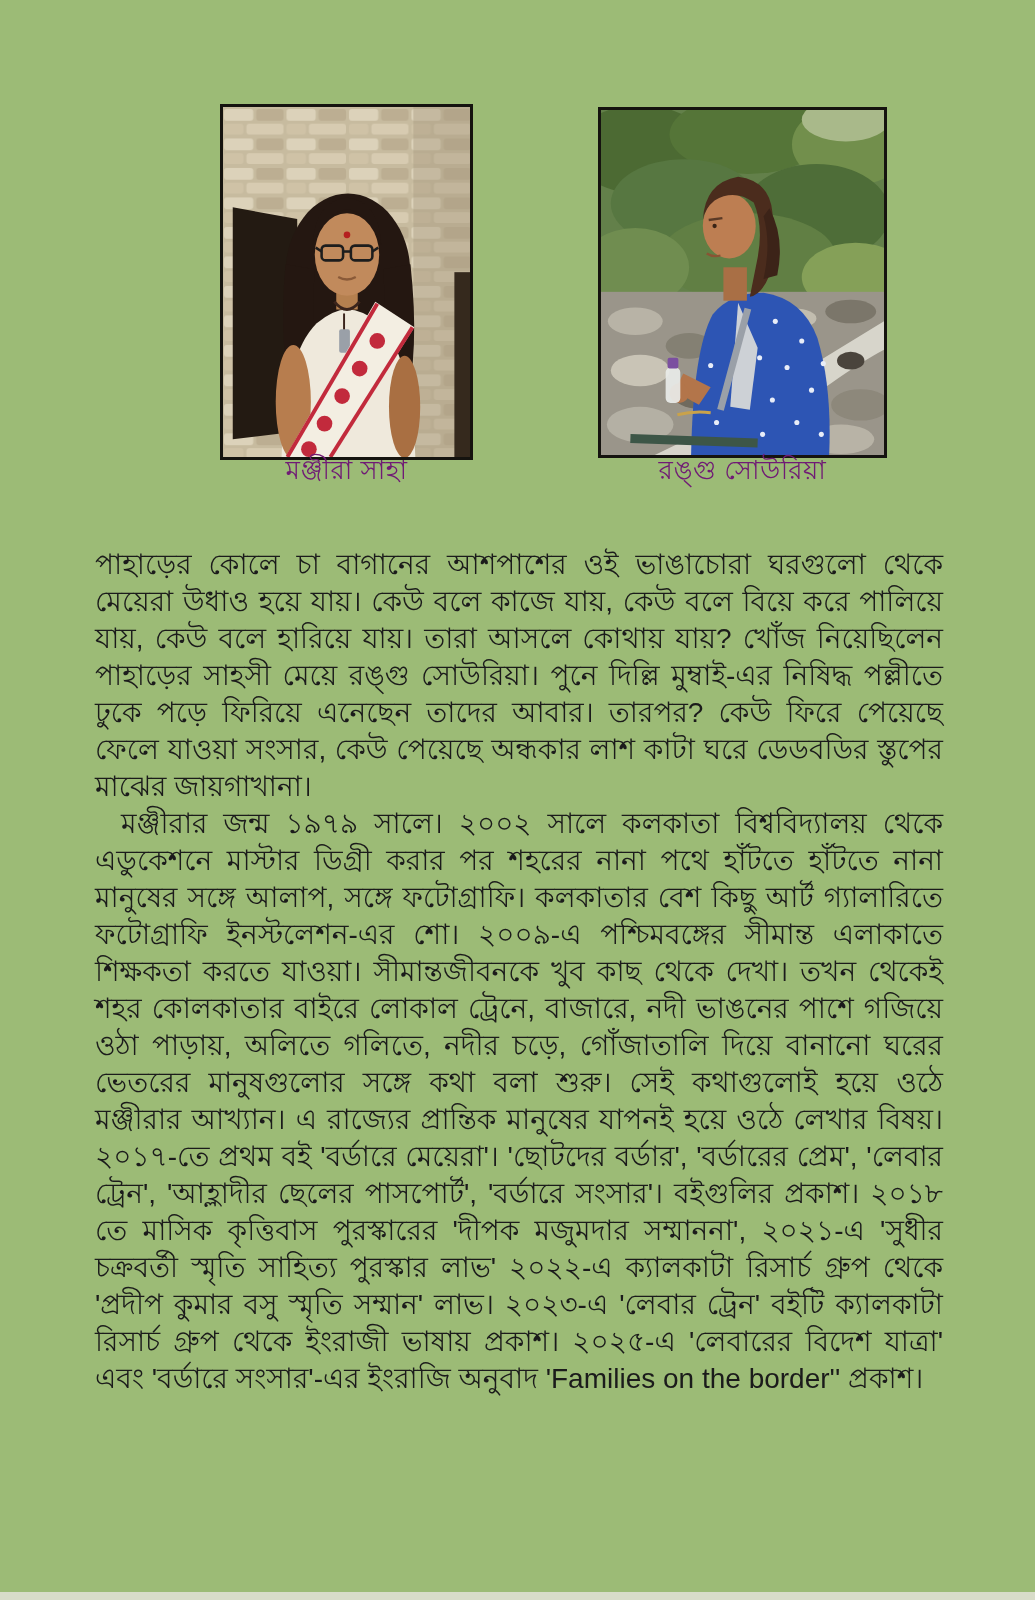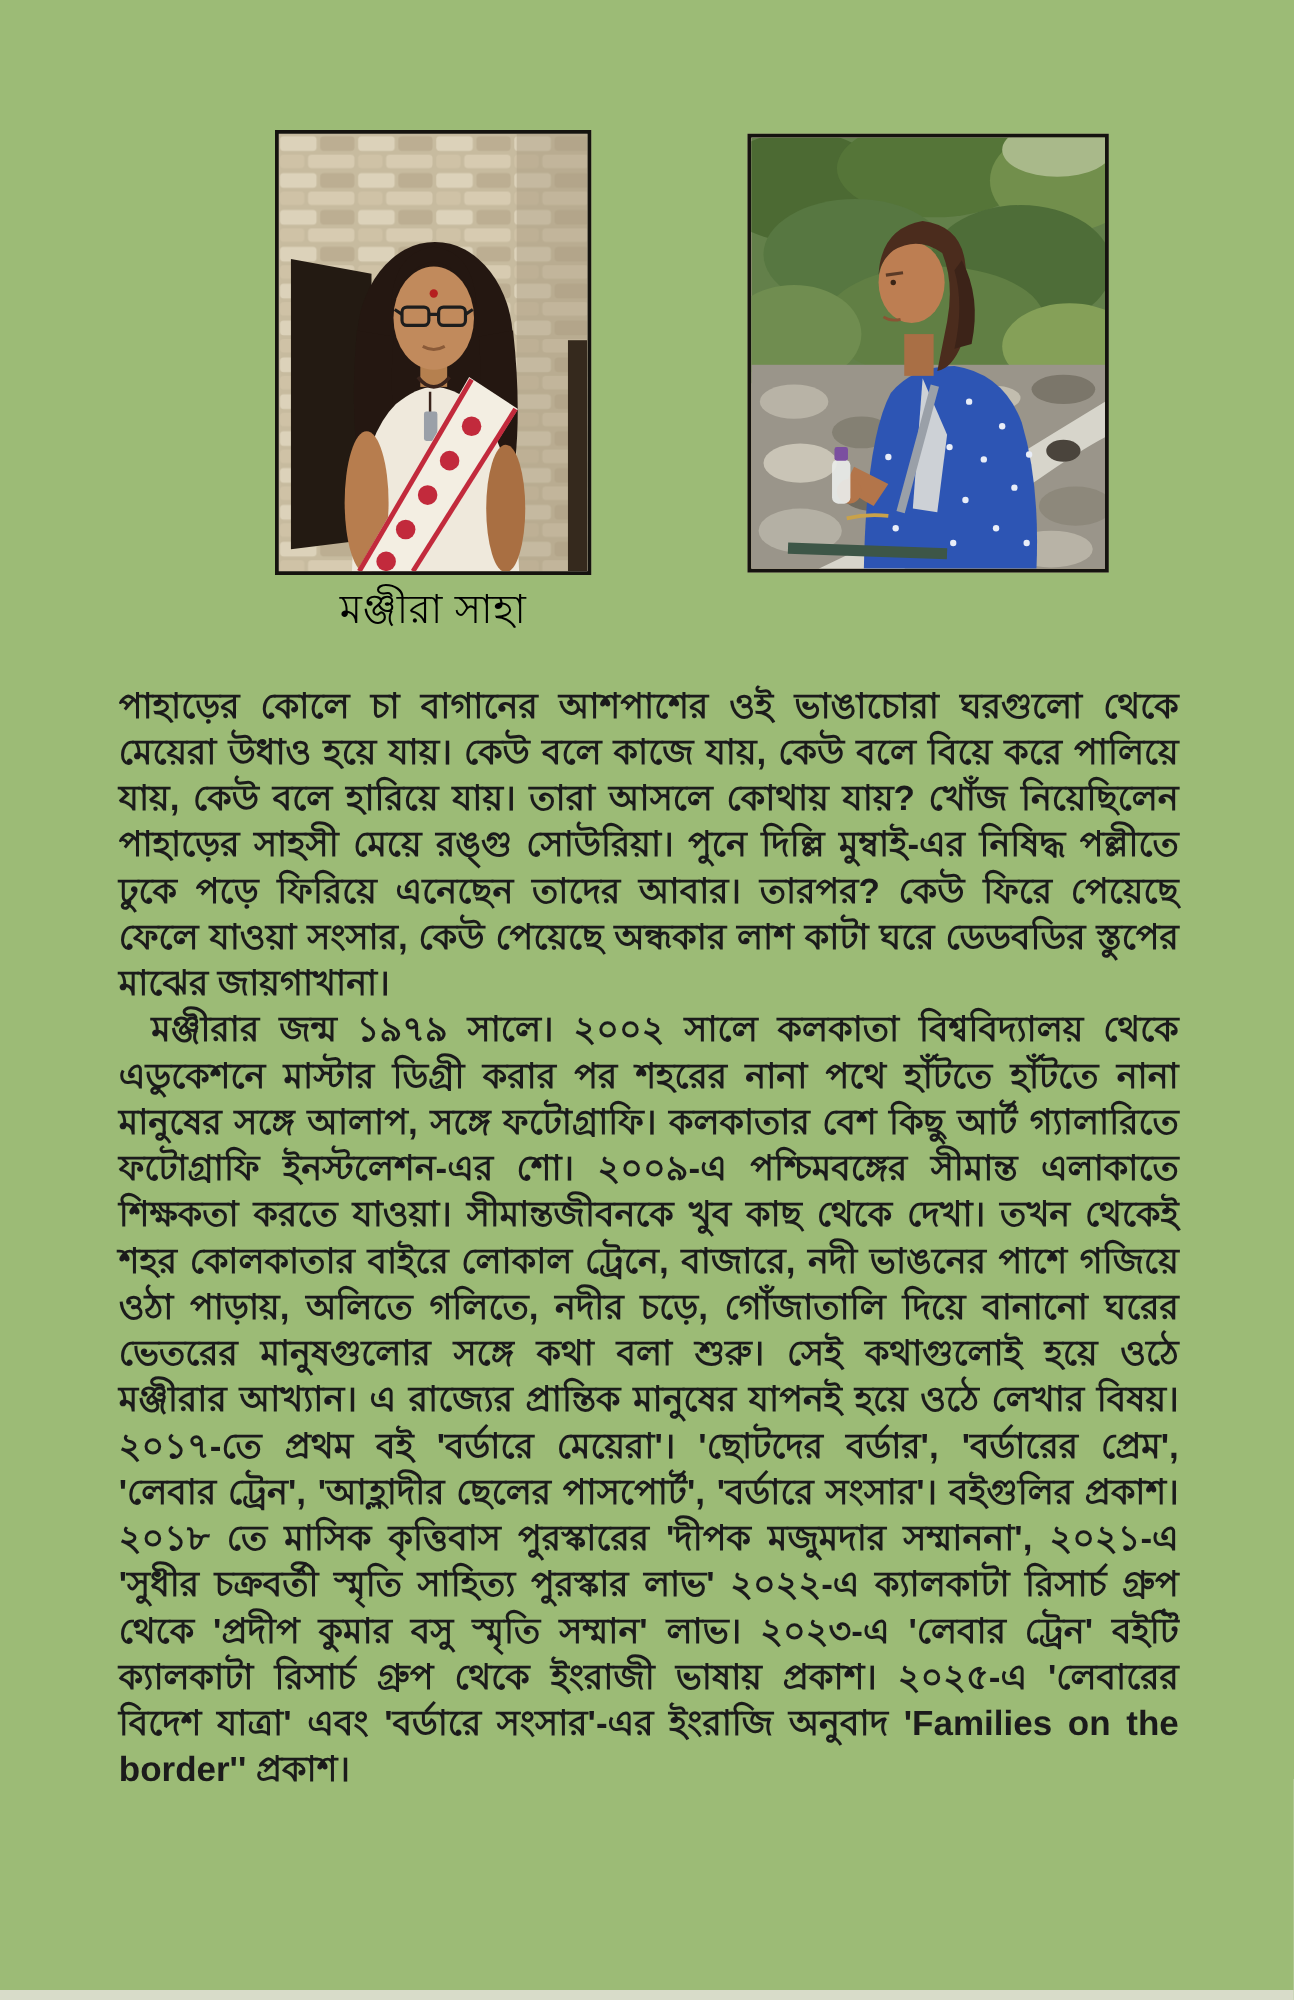--- a/index.html
+++ b/index.html
@@ -18,37 +18,37 @@
     border: 3px solid #15130f;
     box-sizing: border-box;
     background: #cdc2a8;
     overflow: hidden;
   }
   .photo-frame svg { display: block; width: 100%; height: 100%; }
   #photo1 { left: 220px; top: 104px; width: 253px; height: 356px; }
   #photo2 { left: 598px; top: 107px; width: 289px; height: 351px; }
   .caption {
     position: absolute;
-    top: 462px;
+    top: 450px;
     text-align: center;
-    font-size: 32px;
-    color: #000000;
+    font-size: 26px;
+    color: #701a75;
     letter-spacing: 0.5px;
   }
   #caption1 { left: 200px; width: 293px; }
   #caption2 { left: 578px; width: 329px; }
   .bio {
     position: absolute;
     left: 95px; top: 546px; width: 848px;
     color: #1b1b1b;
     font-size: 28px;
     line-height: 37px;
     text-align: justify;
   }
-  .bio p { margin: 0; font-weight: bold; }
+  .bio p { margin: 0; }
   .bio p.indented { text-indent: 26px; }
   .bottom-strip {
     position: absolute;
     left: 0; bottom: 0; width: 1035px; height: 8px;
     background: #d8dcc9;
   }
 </style>
 </head>
 <body>
 
@@ -170,20 +170,21 @@
         <path d="M172,100 Q188,130 180,168 L166,172 Q174,136 166,108 Z" fill="#3c2318"></path>
         <line x1="110" y1="112" x2="124" y2="110" stroke="#5b3a26" stroke-width="2.5"></line>
         <circle cx="116" cy="118" r="2.2" fill="#3a2416"></circle>
         <path d="M108,146 Q114,150 122,148" stroke="#8a5434" stroke-width="2.2" fill="none"></path>
       </g>
       <rect x="30" y="332" width="130" height="9" fill="#3d5647" transform="rotate(2 95 336)"></rect>
     </svg>
   </div>
 
   <div class="caption" id="caption1">মঞ্জীরা সাহা</div>
+  <div class="caption" id="caption2">রঙ্গু সোউরিয়া</div>
 
   <div class="bio" style="color: rgb(27, 27, 27);">
     <p>পাহাড়ের কোলে চা বাগানের আশপাশের ওই ভাঙাচোরা ঘরগুলো থেকে মেয়েরা উধাও হয়ে যায়। কেউ বলে কাজে যায়, কেউ বলে বিয়ে করে পালিয়ে যায়, কেউ বলে হারিয়ে যায়। তারা আসলে কোথায় যায়? খোঁজ নিয়েছিলেন পাহাড়ের সাহসী মেয়ে রঙ্গু সোউরিয়া। পুনে দিল্লি মুম্বাই-এর নিষিদ্ধ পল্লীতে ঢুকে পড়ে ফিরিয়ে এনেছেন তাদের আবার। তারপর? কেউ ফিরে পেয়েছে ফেলে যাওয়া সংসার, কেউ পেয়েছে অন্ধকার লাশ কাটা ঘরে ডেডবডির স্তুপের মাঝের জায়গাখানা।</p>
     <p class="indented">মঞ্জীরার জন্ম ১৯৭৯ সালে। ২০০২ সালে কলকাতা বিশ্ববিদ্যালয় থেকে এডুকেশনে মাস্টার ডিগ্রী করার পর শহরের নানা পথে হাঁটতে হাঁটতে নানা মানুষের সঙ্গে আলাপ, সঙ্গে ফটোগ্রাফি। কলকাতার বেশ কিছু আর্ট গ্যালারিতে ফটোগ্রাফি ইনস্টলেশন-এর শো। ২০০৯-এ পশ্চিমবঙ্গের সীমান্ত এলাকাতে শিক্ষকতা করতে যাওয়া। সীমান্তজীবনকে খুব কাছ থেকে দেখা। তখন থেকেই শহর কোলকাতার বাইরে লোকাল ট্রেনে, বাজারে, নদী ভাঙনের পাশে গজিয়ে ওঠা পাড়ায়, অলিতে গলিতে, নদীর চড়ে, গোঁজাতালি দিয়ে বানানো ঘরের ভেতরের মানুষগুলোর সঙ্গে কথা বলা শুরু। সেই কথাগুলোই হয়ে ওঠে মঞ্জীরার আখ্যান। এ রাজ্যের প্রান্তিক মানুষের যাপনই হয়ে ওঠে লেখার বিষয়। ২০১৭-তে প্রথম বই 'বর্ডারে মেয়েরা'। 'ছোটদের বর্ডার', 'বর্ডারের প্রেম', 'লেবার ট্রেন', 'আহ্লাদীর ছেলের পাসপোর্ট', 'বর্ডারে সংসার'। বইগুলির প্রকাশ। ২০১৮ তে মাসিক কৃত্তিবাস পুরস্কারের 'দীপক মজুমদার সম্মাননা', ২০২১-এ 'সুধীর চক্রবর্তী স্মৃতি সাহিত্য পুরস্কার লাভ' ২০২২-এ ক্যালকাটা রিসার্চ গ্রুপ থেকে 'প্রদীপ কুমার বসু স্মৃতি সম্মান' লাভ। ২০২৩-এ 'লেবার ট্রেন' বইটি ক্যালকাটা রিসার্চ গ্রুপ থেকে ইংরাজী ভাষায় প্রকাশ। ২০২৫-এ 'লেবারের বিদেশ যাত্রা' এবং 'বর্ডারে সংসার'-এর ইংরাজি অনুবাদ 'Families on the border'' প্রকাশ।</p>
   </div>
 
   <div class="bottom-strip" style="background: rgb(216, 220, 201);"></div>
 </div>
 
 </body></html>

